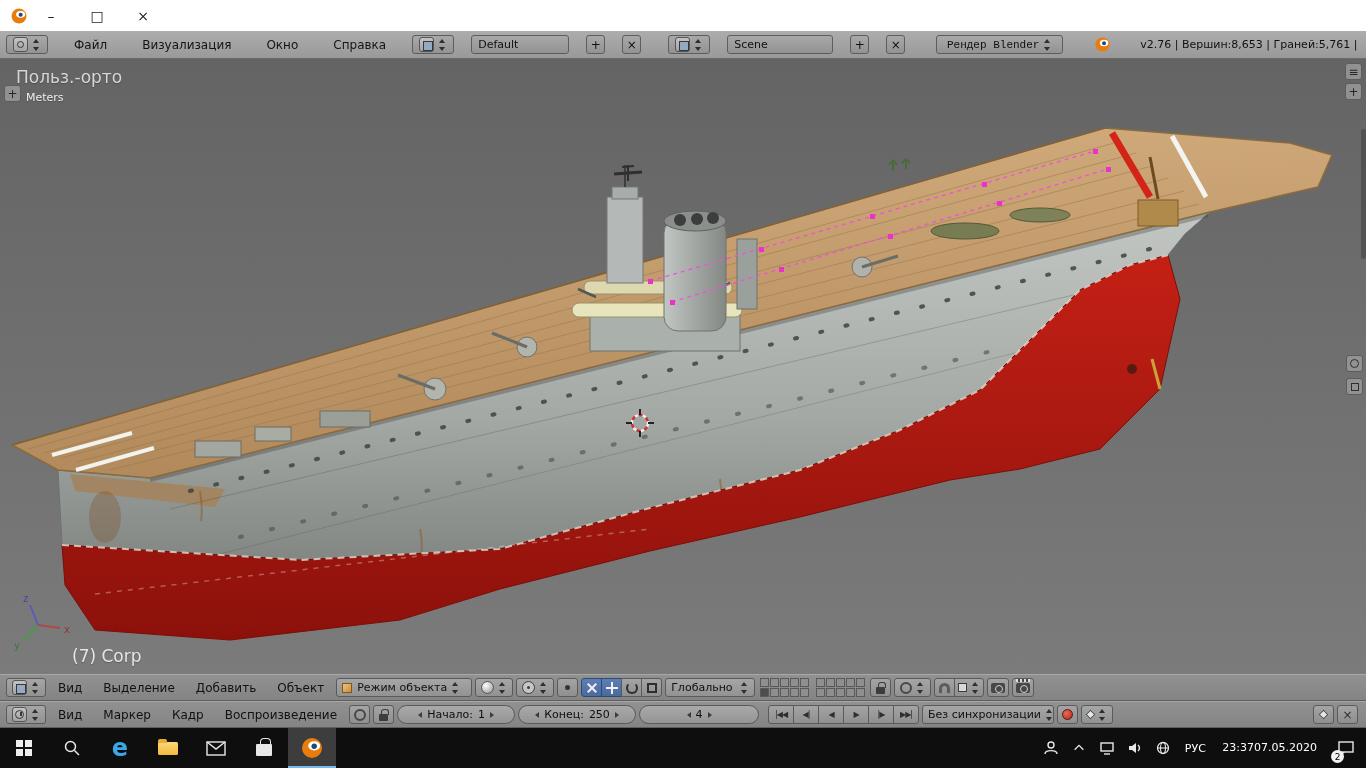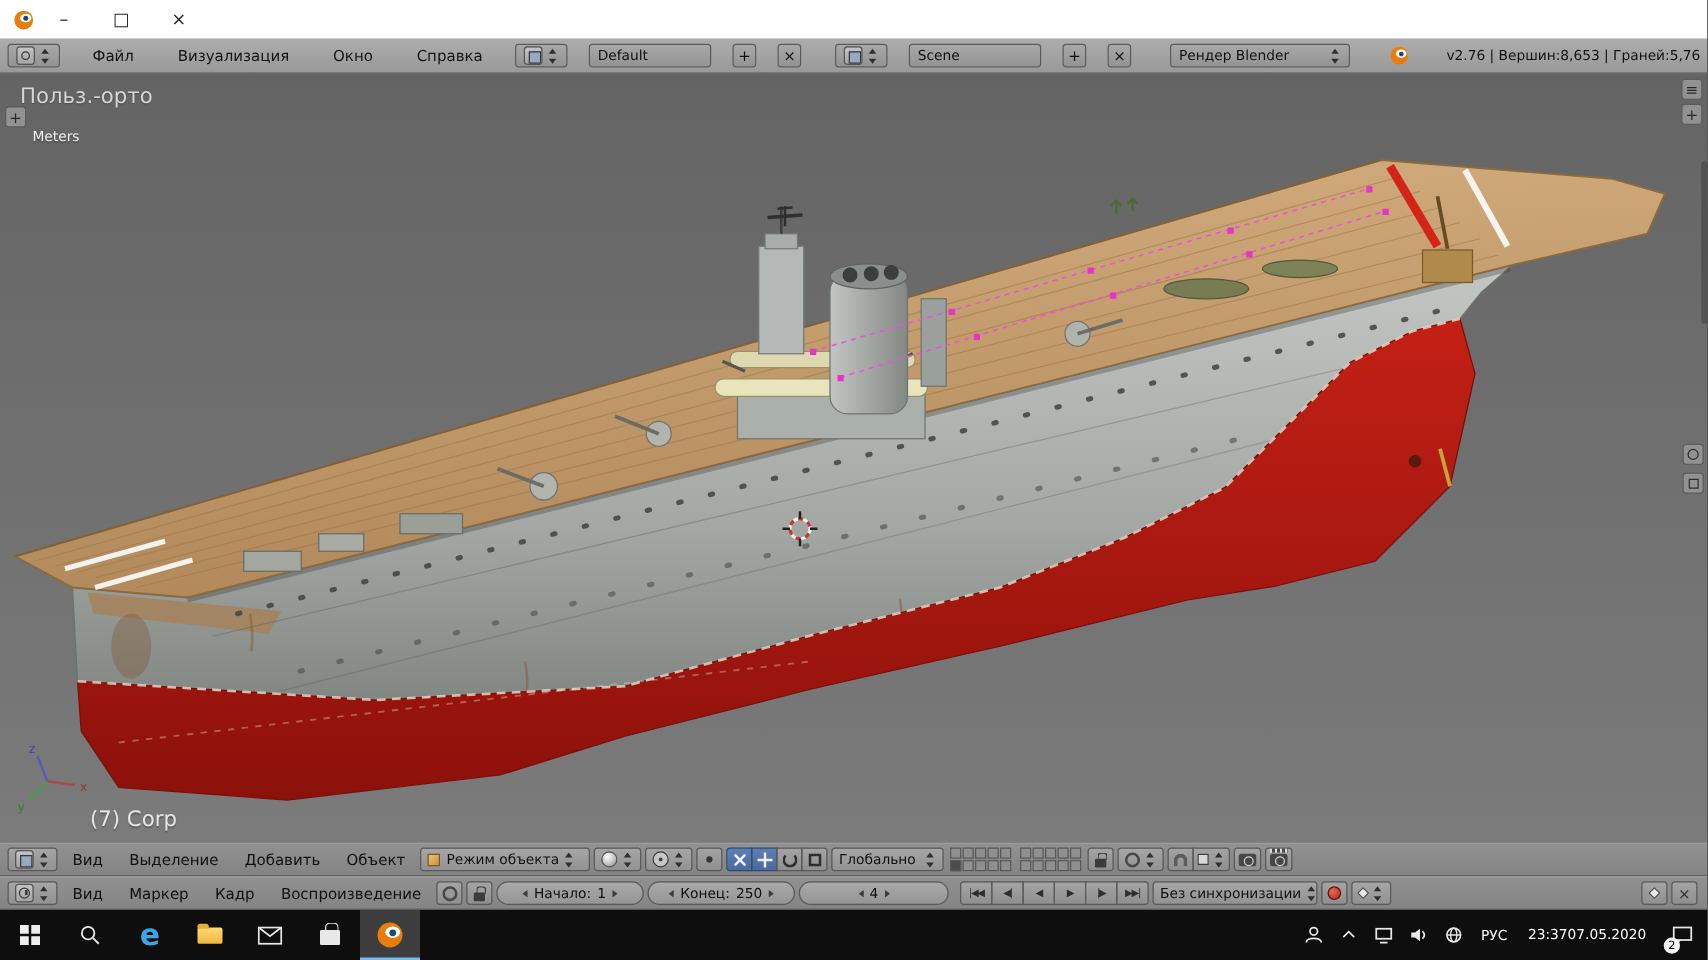--- a/index.html
+++ b/index.html
@@ -16,21 +16,21 @@
   
   .infobar { height:28px; background:linear-gradient(#adadad,#999999); border-bottom:1px solid #6b6b6b;
              display:flex; align-items:center; padding:0 6px; gap:17px; font-size:12px; color:#141414;
              white-space:nowrap; overflow:hidden; }
   .hmenu { padding:0 9px; flex:none; }
   .widget { height:19px; display:inline-flex; align-items:center; flex:none;
             background:linear-gradient(#a8a8a8,#939393); border:1px solid #5d5d5d; border-radius:3px;
             padding:0 6px; font-size:11px; color:#101010; }
   .widget.sqbtn { width:19px; justify-content:center; padding:0; font-size:12px; }
   .w-default { width:98px; } .w-scene { width:106px; }
-  .w-engine { width:144px; justify-content:space-between; margin-left:14px; }
+  .w-engine { width:127px; justify-content:center; margin-left:14px;font-family:Liberation Mono, monospace; }
   .stats { margin-left:12px; font-size:11px; color:#111; overflow:hidden; }
 
   
   .ddarr { position:relative; width:9px; height:14px; flex:none; margin-left:4px; }
   .ddarr::before, .ddarr::after { content:""; position:absolute; left:1px;
         border-left:3px solid transparent; border-right:3px solid transparent; }
   .ddarr::before { top:1px; border-bottom:4px solid #2e2e2e; }
   .ddarr::after { bottom:1px; border-top:4px solid #2e2e2e; }
 
   
@@ -40,21 +40,21 @@
   .eicon.v3d::after { content:""; position:absolute; left:3px; top:3px; width:8px; height:8px;
                       border:1.5px solid #383838; background:#97a8c2; }
   .eicon.tl::after { content:""; position:absolute; inset:2px; border-radius:50%; border:1.5px solid #383838; }
   .eicon.tl::before { content:""; position:absolute; left:7px; top:4px; width:1.5px; height:4px; background:#383838; z-index:1; }
 
   
   .viewport { position:relative; height:615px; background:linear-gradient(#646464,#7b7b7b); overflow:hidden; }
   .ship { position:absolute; inset:0; width:100%; height:100%; display:block; }
   .vp-label { position:absolute; color:#d6d6d6; font-size:17px; text-shadow:0 1px 1px rgba(0,0,0,.25); }
   .lab-view { top:8px; left:16px; }
-  .lab-units { top:44px; left:26px; font-size:11px; color:#f0f0f0; }
+  .lab-units { top:32px; left:26px; font-size:11px; color:#f0f0f0; }
   .lab-obj { top:587px; left:72px; color:#e6e6e6; }
   .vp-btn { position:absolute; width:17px; height:17px; background:rgba(150,150,150,.9); border:1px solid #5c5c5c;
             border-radius:3px; color:#262626; display:flex; align-items:center; justify-content:center; font-size:12px; line-height:1; }
   .left-plus { top:26px; left:4px; }
   .rt1 { top:4px; right:4px; } .rt2 { top:24px; right:4px; }
   .rm1 { top:296px; right:3px; } .rm2 { top:319px; right:3px; }
   .vp-scroll { position:absolute; right:0; top:70px; width:5px; height:130px; background:rgba(40,40,40,.35); border-radius:3px; }
   .mini-ring { width:9px; height:9px; border-radius:50%; border:1.5px solid #2e2e2e; }
   .mini-sq { width:8px; height:8px; border:1.5px solid #2e2e2e; }
   .axlabel { font-size:10px; font-family:"DejaVu Sans", sans-serif; }

